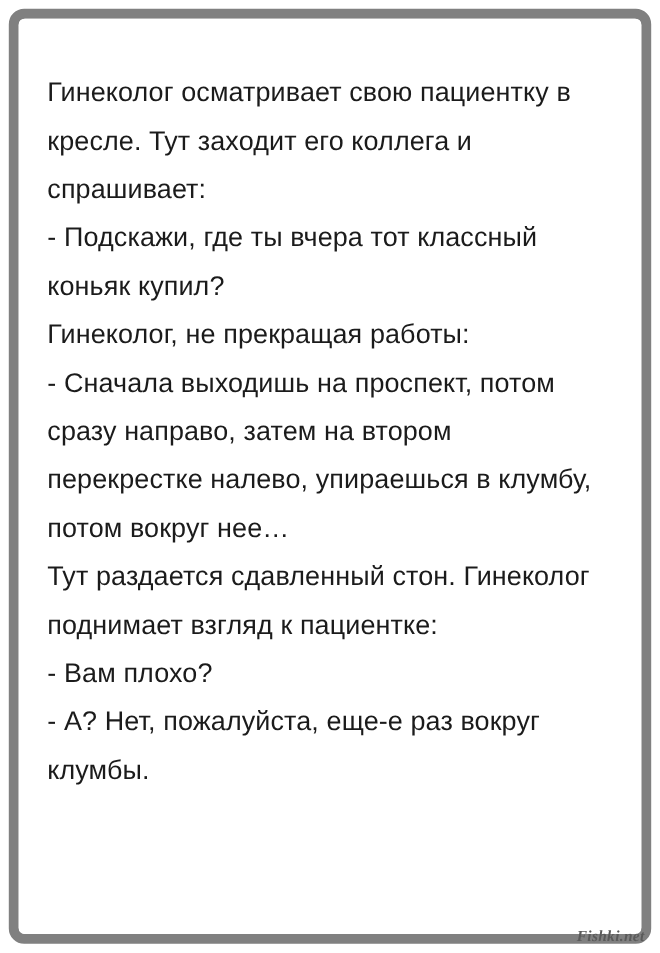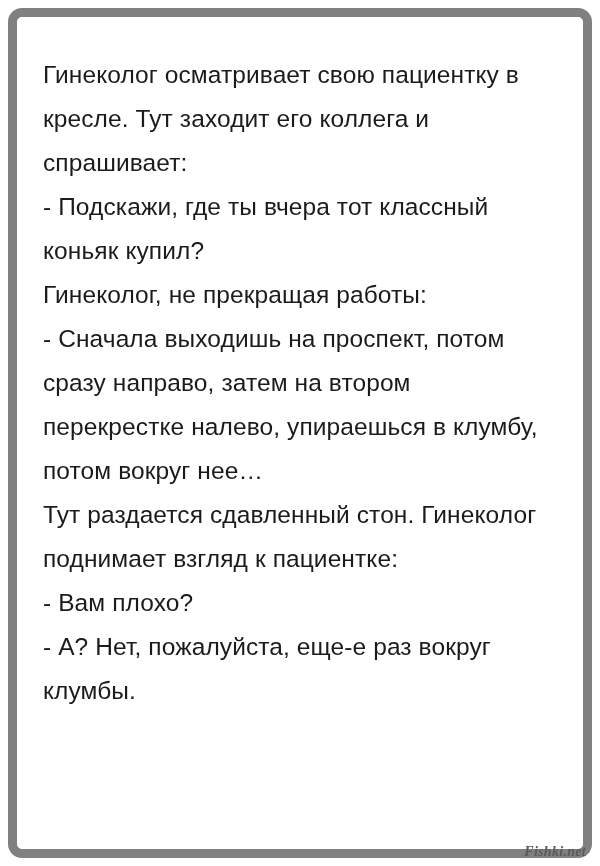--- a/index.html
+++ b/index.html
@@ -32,21 +32,21 @@
     border-radius: 14px;
   }
   .card-inner {
     position: absolute;
     left: 0;
     top: 0;
     right: 0;
     bottom: 0;
     background: #ffffff;
     border-radius: 6px;
-    padding: 36px 26px 10px 26px;
+    padding: 46px 26px 10px 26px;
     box-sizing: border-box;
   }
   .joke-text {
     font-family: "Liberation Sans", sans-serif;
     font-size: 24.5px;
     line-height: 44px;
     color: #1b1b1b;
     letter-spacing: 0.1px;
     white-space: pre-wrap;
     word-wrap: break-word;

